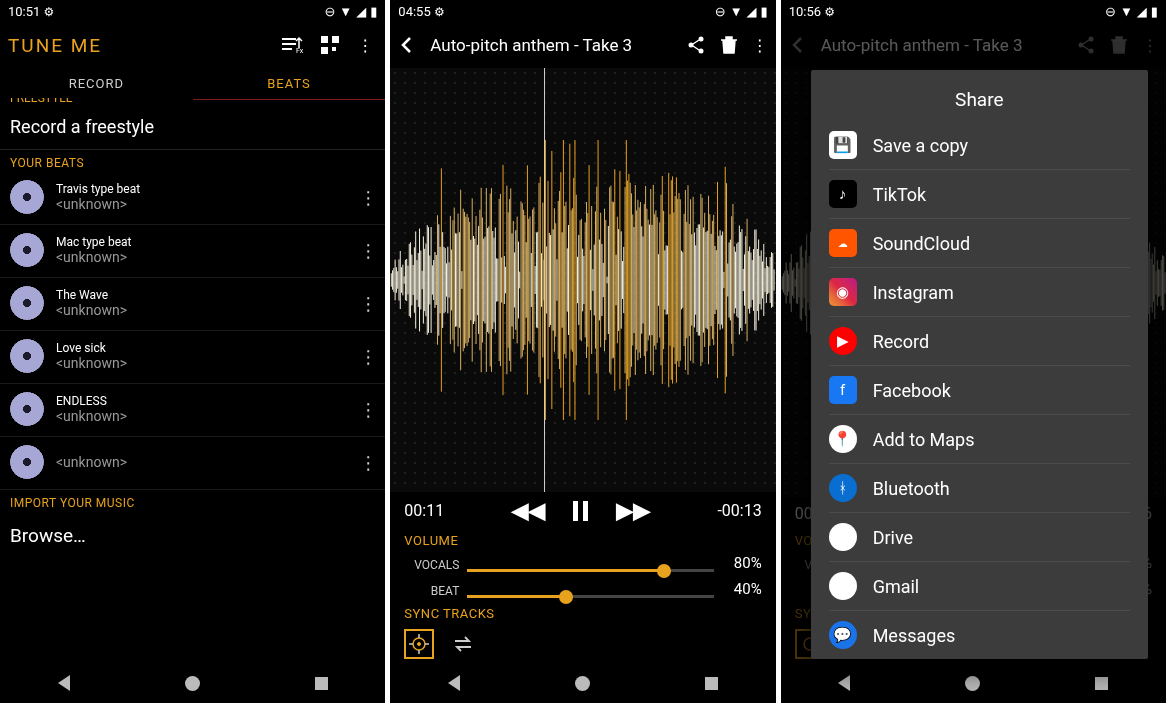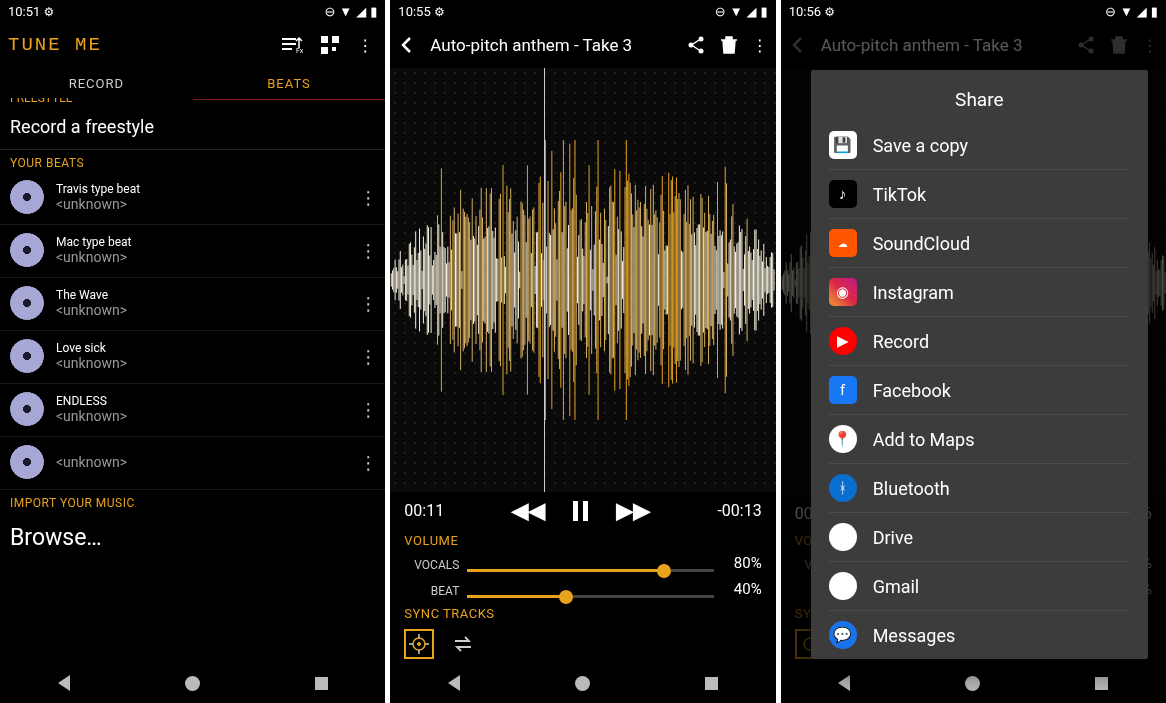--- a/index.html
+++ b/index.html
@@ -13,37 +13,37 @@
 
   
   .navbar { height: 40px; display: flex; justify-content: space-around; align-items: center; margin-top: auto; }
   .navbar div { color: #ccc; }
   .nav-tri { width: 0; height: 0; border-top: 8px solid transparent; border-bottom: 8px solid transparent; border-right: 12px solid #bbb; }
   .nav-circ { width: 15px; height: 15px; border-radius: 50%; background: #bbb; }
   .nav-sq { width: 13px; height: 13px; background: #bbb; }
 
   
   .toolbar1 { height: 46px; display: flex; align-items: center; padding: 0 8px; }
-  .appname { color: #e8a21d; font-size: 19px; letter-spacing: 2px; font-weight: 400; font-family: Liberation Mono, monospace; }
+  .appname { color: #e8a21d; font-size: 19px; letter-spacing: 2px; font-weight: 400; }
   .tb-spacer { flex: 1; }
   .tb-icons { display: flex; gap: 18px; align-items: center; padding-right: 4px; }
   .queue-icon, .grid-icon, .dots-icon { display: inline-block; }
   .queue-icon svg, .grid-icon svg { display: block; }
   .tabs { display: flex; }
   .tab { flex: 1; text-align: center; font-size: 13px; letter-spacing: 1px; padding: 8px 0; color: #ccc; }
   .tab.active { color: #e8a21d; border-bottom: 1px solid #7f1d1d; }
   .section-label { color: #e8a21d; font-size: 12px; padding: 6px 10px 2px; letter-spacing: 0.5px; }
   .freestyle { padding: 8px 10px 12px; font-size: 18px; border-bottom: 1px solid #222; }
   .beat-row { display: flex; align-items: center; padding: 8px 10px 10px; border-bottom: 1px solid #1a1a1a; gap: 12px; }
   .beat-disc { width: 34px; height: 34px; border-radius: 50%; background: radial-gradient(circle, #1a1a2a 0 4px, #a7a7d6 4px 17px, #000 17px); position: relative; flex-shrink: 0; }
   .beat-info { flex: 1; }
   .beat-title { font-size: 12px; }
   .beat-sub { font-size: 14px; color: #999; }
   .beat-menu { width: 16px; color: #ccc; font-size: 18px; text-align: center; }
-  .browse { padding: 12px 10px; font-size: 23px; }
+  .browse { padding: 12px 10px; font-size: 19px; }
   .cutoff { color: #e8a21d; font-size: 12px; padding: 0 10px; position: relative; top: -2px; overflow: hidden; height: 8px; line-height: 0; }
 
   
   .toolbar2 { height: 46px; display: flex; align-items: center; padding: 0 8px; gap: 14px; }
   .back-arrow svg { display: block; }
   .track-title { font-size: 17px; flex: 1; white-space: nowrap; overflow: hidden; }
   .share-ico svg, .trash-ico svg { display: block; }
 
   .waveform-area { flex: 1; position: relative; background: #0a0a0a; background-image: radial-gradient(circle, #222 1px, transparent 1px); background-size: 10px 10px; overflow: hidden; }
   .wave-svg { position: absolute; left: 0; right: 0; top: 50%; transform: translateY(-50%); width: 100%; }
@@ -191,21 +191,21 @@
 
   <div class="navbar">
     <div class="nav-tri"></div>
     <div class="nav-circ"></div>
     <div class="nav-sq"></div>
   </div>
 </div>
 
 <div class="screen">
   <div class="status">
-    <div><span>10:55</span> <span class="gear">⚙</span></div>
+    <div><span>04:55</span> <span class="gear">⚙</span></div>
     <div class="icons">
       <span>⊖</span>
       <span>▼</span>
       <span>◢</span>
       <span>▮</span>
     </div>
   </div>
 
   <div class="toolbar2">
     <span class="back-arrow">

